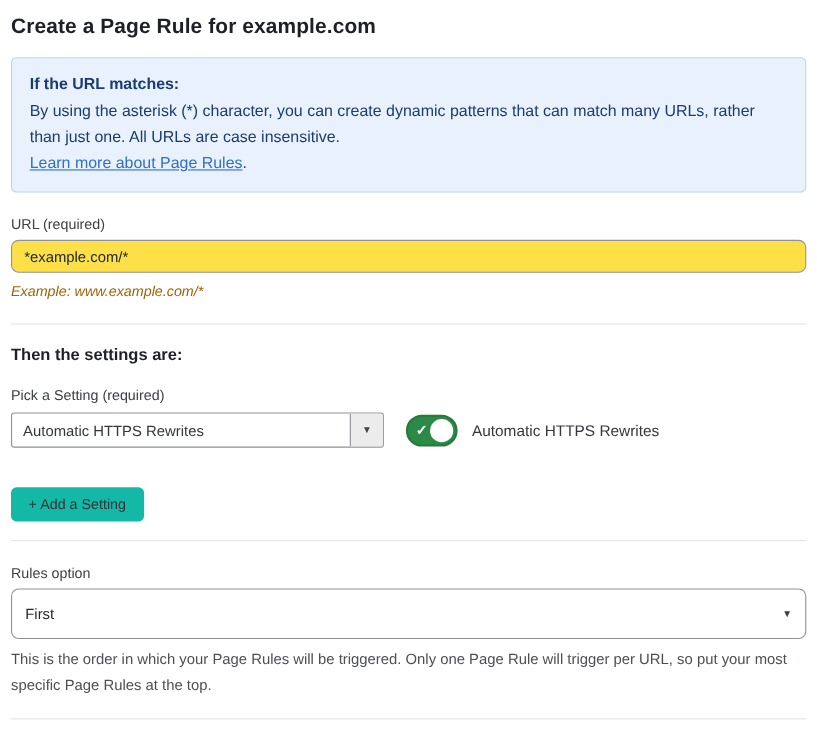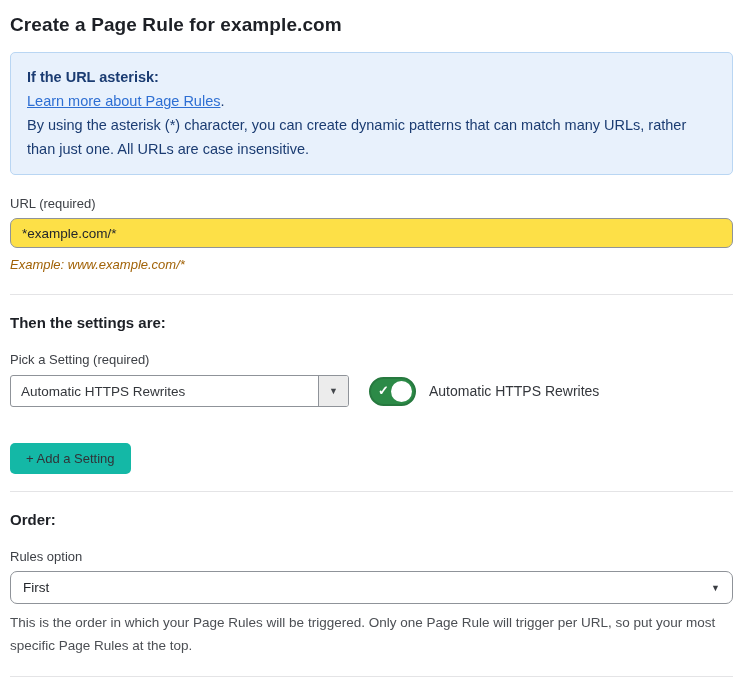--- a/index.html
+++ b/index.html
@@ -155,21 +155,21 @@
     padding: 8px 16px;
     font-family: "Liberation Sans", sans-serif;
     font-size: 13px;
     color: #303338;
     cursor: pointer;
   }
   
   .full-select {
     margin-top: 7px;
     width: 723px;
-    height: 33px;
+    height: 46px;
     border: 1px solid #8f9399;
     border-radius: 7px;
     background: #fff;
     display: flex;
     align-items: center;
     justify-content: space-between;
     padding: 0 12px;
     font-size: 13.5px;
     color: #24272c;
     cursor: pointer;
@@ -189,23 +189,23 @@
   .footer-divider { margin-top: 19px; }
 </style>
 </head>
 <body>
 
 <div class="page">
 
   <h1 class="page-title">Create a Page Rule for example.com</h1>
 
   <div class="info-box">
-    <div class="info-heading">If the URL asterisk:</div>
+    <div class="info-heading">If the URL matches:</div>
+    <div><span>By using the asterisk (*) character, you can create dynamic patterns that can match many URLs, rather than just one. All URLs are case insensitive.</span></div>
     <div><span class="info-link">Learn more about Page Rules</span><span>.</span></div>
-    <div><span>By using the asterisk (*) character, you can create dynamic patterns that can match many URLs, rather than just one. All URLs are case insensitive.</span></div>
   </div>
 
   <div class="field-label">URL (required)</div>
   <input class="text-input" type="text" value="*example.com/*" style="">
   <div class="helper-text">Example: www.example.com/*</div>
 
   <hr class="divider">
 
   <div class="section-heading">Then the settings are:</div>
 
@@ -220,21 +220,20 @@
       <span class="check">✓</span>
       <span class="knob"></span>
     </div>
     <div class="toggle-label">Automatic HTTPS Rewrites</div>
   </div>
 
   <button class="add-setting-btn">+ Add a Setting</button>
 
   <hr class="divider" style="margin-top:17px;">
 
-  <div class="section-heading">Order:</div>
 
   <div class="field-label">Rules option</div>
 
   <div class="full-select">
     <span>First</span>
     <span class="arrow">▼</span>
   </div>
 
   <div class="order-helper">This is the order in which your Page Rules will be triggered. Only one Page Rule will trigger per URL, so put your most specific Page Rules at the top.</div>
 

